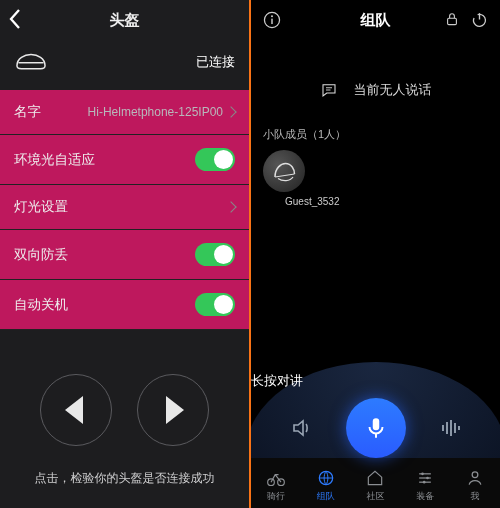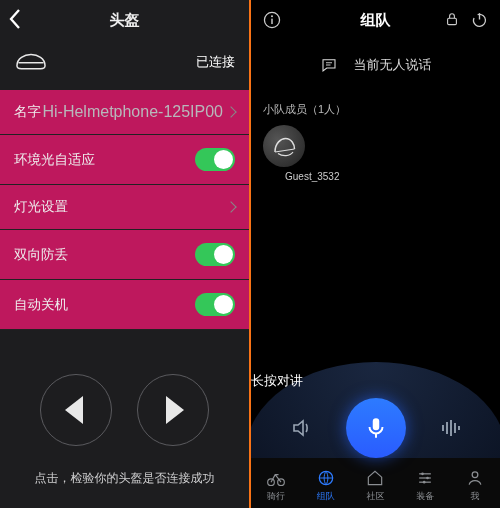--- a/index.html
+++ b/index.html
@@ -11,40 +11,40 @@
 
   
   .l-header { display:flex; align-items:center; justify-content:center; height:40px; font-size:15px; font-weight:600; position:relative; background:#1d1d1f; }
   .l-header .back { position:absolute; left:8px; top:8px; }
   .l-dev-row { display:flex; align-items:center; justify-content:space-between; padding:12px 14px; background:#1d1d1f; }
   .l-dev-row .icon-helmet { width:34px; height:20px; }
   .l-dev-row .status { font-size:13px; color:#ffffff; }
 
   .l-list { margin-top:6px; }
   .l-row { display:flex; align-items:center; justify-content:space-between; padding:13px 14px; background:#be185d; border-bottom:1px solid #222; font-size:13.5px; }
-  .l-row .value { color:#b8b8bb; font-size:16px; display:flex; align-items:center; gap:4px; }
+  .l-row .value { color:#b8b8bb; font-size:12px; display:flex; align-items:center; gap:4px; }
   .chev { width:8px; height:8px; border-top:1.5px solid #888; border-right:1.5px solid #888; transform:rotate(45deg); }
 
   .toggle { width:40px; height:23px; border-radius:12px; background:#34c759; position:relative; }
   .toggle::after { content:""; position:absolute; top:2px; right:2px; width:19px; height:19px; background:#fff; border-radius:50%; }
 
   .nav-circles { display:flex; justify-content:space-around; align-items:center; margin-top:44px; padding:0 28px; }
   .circ { width:72px; height:72px; border:1.5px solid #5a5a5e; border-radius:50%; display:flex; align-items:center; justify-content:center; }
   .tri { width:0; height:0; border-top:14px solid transparent; border-bottom:14px solid transparent; }
   .tri.left { border-right:18px solid #e8e8e8; margin-right:4px;}
   .tri.right { border-left:18px solid #e8e8e8; margin-left:4px;}
 
   .hint { text-align:center; font-size:12px; color:#cfcfd0; margin-top:24px; }
 
   
   .r-header { display:flex; align-items:center; justify-content:center; height:40px; font-size:15px; font-weight:600; position:relative; color:#fff; }
   .r-header .hicon { position:absolute; top:11px; }
   .hicon svg { display:block; }
   .r-body { padding:16px 12px 0 12px; }
-  .bubble { display:flex; align-items:center; justify-content:center; gap:16px; font-size:13px; color:#ddd; margin-top:0; }
+  .bubble { display:flex; align-items:center; justify-content:center; gap:16px; font-size:13px; color:#ddd; margin-top:25px; }
   .members-title { font-size:11px; color:#bbb; margin-top:28px; }
   .member { margin-top:8px; }
   .avatar { width:42px; height:42px; border-radius:50%; background:radial-gradient(circle at 35% 35%, #555, #222); display:flex; align-items:center; justify-content:center; overflow:hidden; }
   .avatar svg { width:30px; height:30px; }
   .member-name { font-size:10px; color:#ccc; margin-top:4px;margin-left:22px; }
 
   .ptt-area { position:absolute; left:0; right:0; bottom:50px; }
   .arc-label { font-size:13px; color:#fff; margin-bottom:8px; position:relative; z-index:2;}
   .arc { position:absolute; bottom:-84px; left:50%; transform:translateX(-50%); width:260px; height:180px; border-radius:50%; background:radial-gradient(circle at 50% 0%, #1a2740 0%, #0d1526 70%, #050a14 100%); }
   .ptt-row { position:relative; z-index:2; display:flex; align-items:center; justify-content:center; gap:32px; margin-top:2px;}

